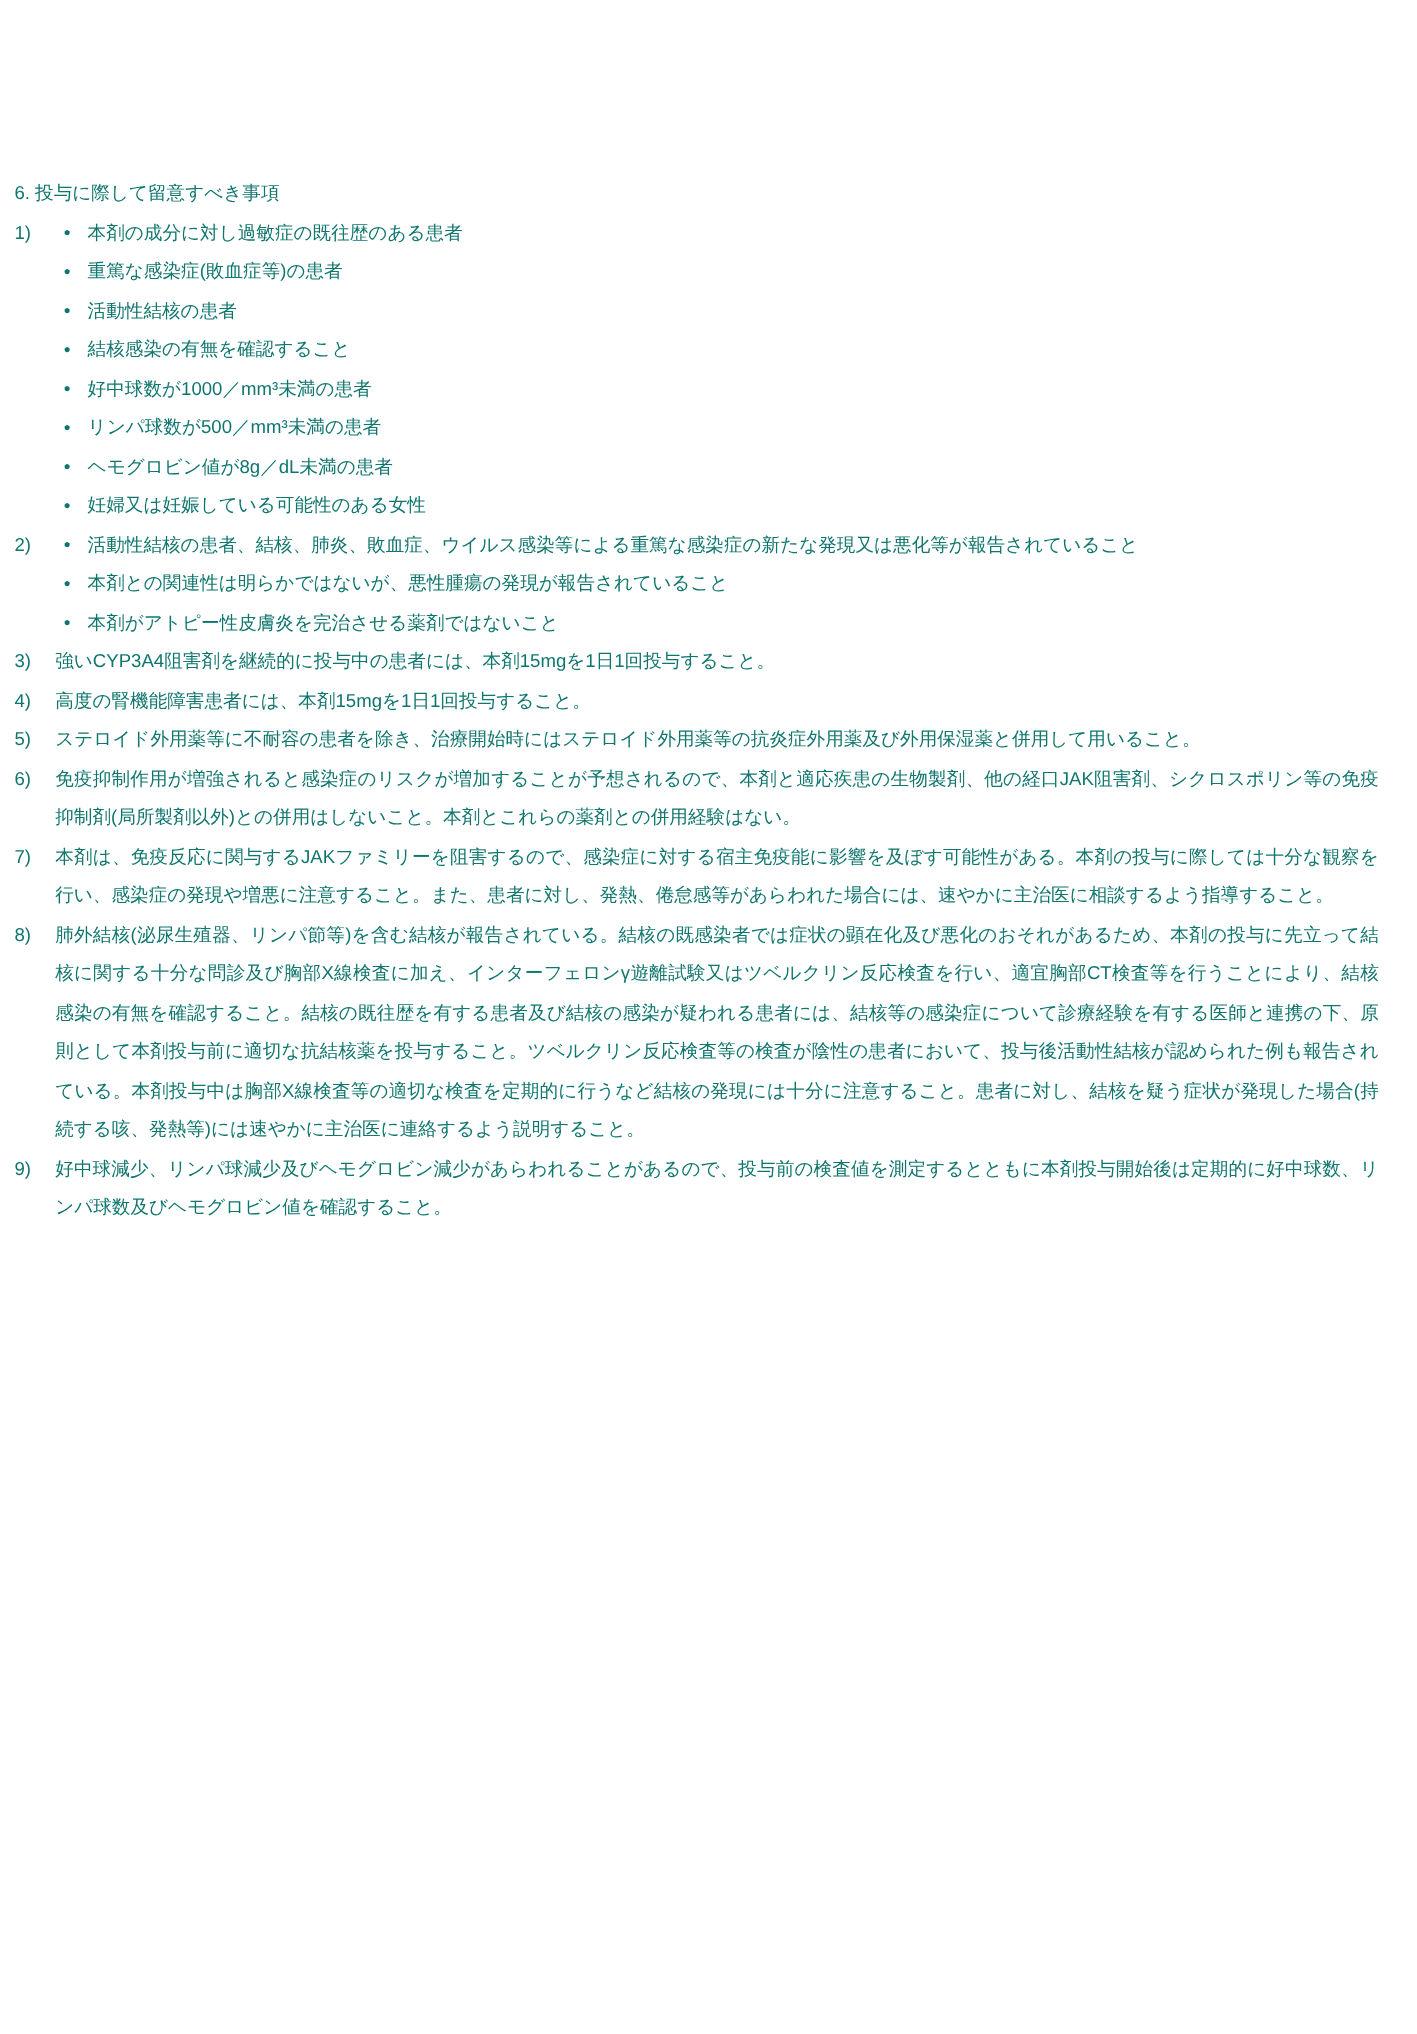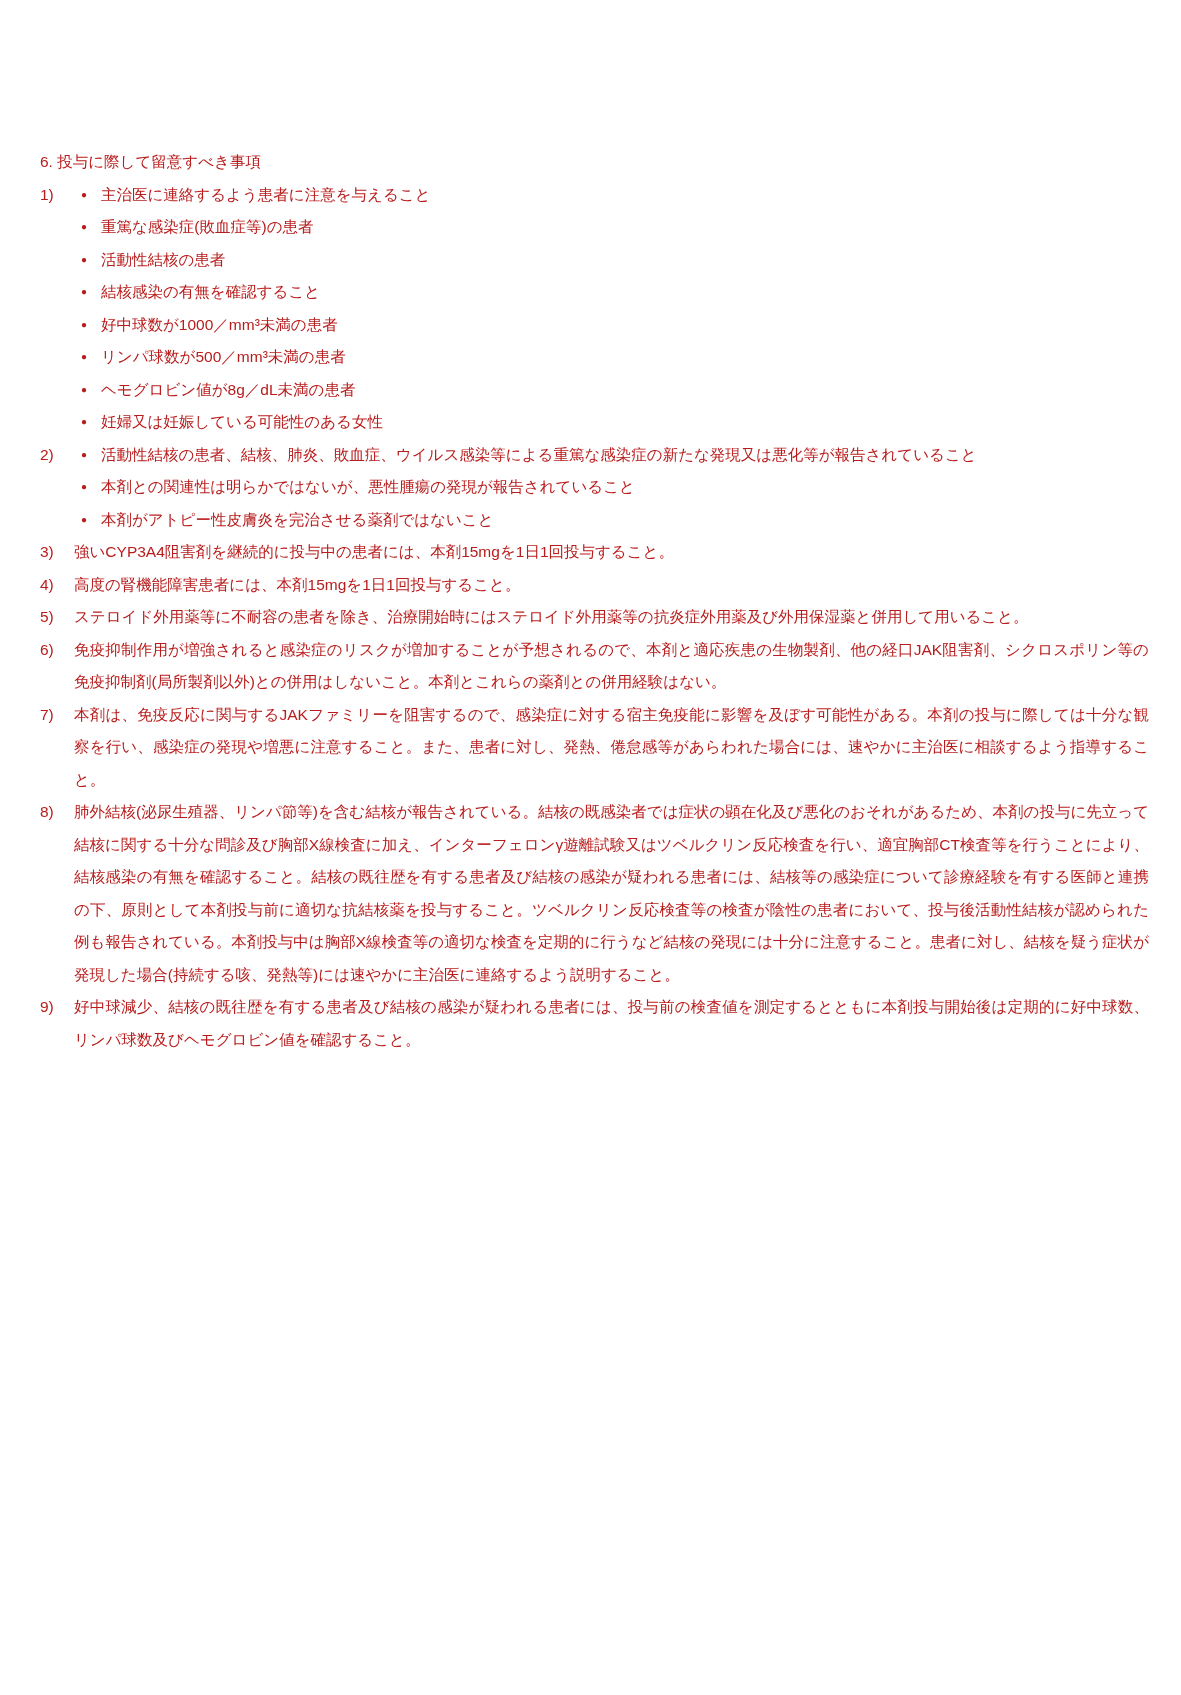--- a/index.html
+++ b/index.html
@@ -6,23 +6,23 @@
     margin: 0;
     padding: 0;
     background: #ffffff;
   }
   .page {
     position: relative;
     width: 1181px;
     min-height: 1695px;
     box-sizing: border-box;
     background: #ffffff;
-    padding: 146px 32px 40px 40px;
+    padding: 146px 32px 40px 12px;
     font-family: "Liberation Sans", "DejaVu Sans", sans-serif;
-    color: #b91c1c;
+    color: #0f766e;
     font-size: 15.5px;
     line-height: 32.5px;
   }
   .doc-title {
     margin: 0;
     font-size: 15.5px;
     font-weight: normal;
     line-height: 32.5px;
   }
   .item {
@@ -72,21 +72,21 @@
 <div class="page">
 
   <p class="doc-title">6. 投与に際して留意すべき事項</p>
 
   <div class="item">
     <span class="num">1)</span>
     <div class="body">
       <ul class="bullets">
         <li>
           <span class="dot">●</span>
-          <span class="btxt">主治医に連絡するよう患者に注意を与えること</span>
+          <span class="btxt">本剤の成分に対し過敏症の既往歴のある患者</span>
         </li>
         <li>
           <span class="dot">●</span>
           <span class="btxt">重篤な感染症(敗血症等)の患者</span>
         </li>
         <li>
           <span class="dot">●</span>
           <span class="btxt">活動性結核の患者</span>
         </li>
         <li>
@@ -171,19 +171,19 @@
   <div class="item">
     <span class="num">8)</span>
     <div class="body">
       <p class="txt">肺外結核(泌尿生殖器、リンパ節等)を含む結核が報告されている。結核の既感染者では症状の顕在化及び悪化のおそれがあるため、本剤の投与に先立って結核に関する十分な問診及び胸部X線検査に加え、インターフェロンγ遊離試験又はツベルクリン反応検査を行い、適宜胸部CT検査等を行うことにより、結核感染の有無を確認すること。結核の既往歴を有する患者及び結核の感染が疑われる患者には、結核等の感染症について診療経験を有する医師と連携の下、原則として本剤投与前に適切な抗結核薬を投与すること。ツベルクリン反応検査等の検査が陰性の患者において、投与後活動性結核が認められた例も報告されている。本剤投与中は胸部X線検査等の適切な検査を定期的に行うなど結核の発現には十分に注意すること。患者に対し、結核を疑う症状が発現した場合(持続する咳、発熱等)には速やかに主治医に連絡するよう説明すること。</p>
     </div>
   </div>
 
   <div class="item">
     <span class="num">9)</span>
     <div class="body">
-      <p class="txt">好中球減少、結核の既往歴を有する患者及び結核の感染が疑われる患者には、投与前の検査値を測定するとともに本剤投与開始後は定期的に好中球数、リンパ球数及びヘモグロビン値を確認すること。</p>
+      <p class="txt">好中球減少、リンパ球減少及びヘモグロビン減少があらわれることがあるので、投与前の検査値を測定するとともに本剤投与開始後は定期的に好中球数、リンパ球数及びヘモグロビン値を確認すること。</p>
     </div>
   </div>
 
 
 
 </div>
 
 </body></html>

